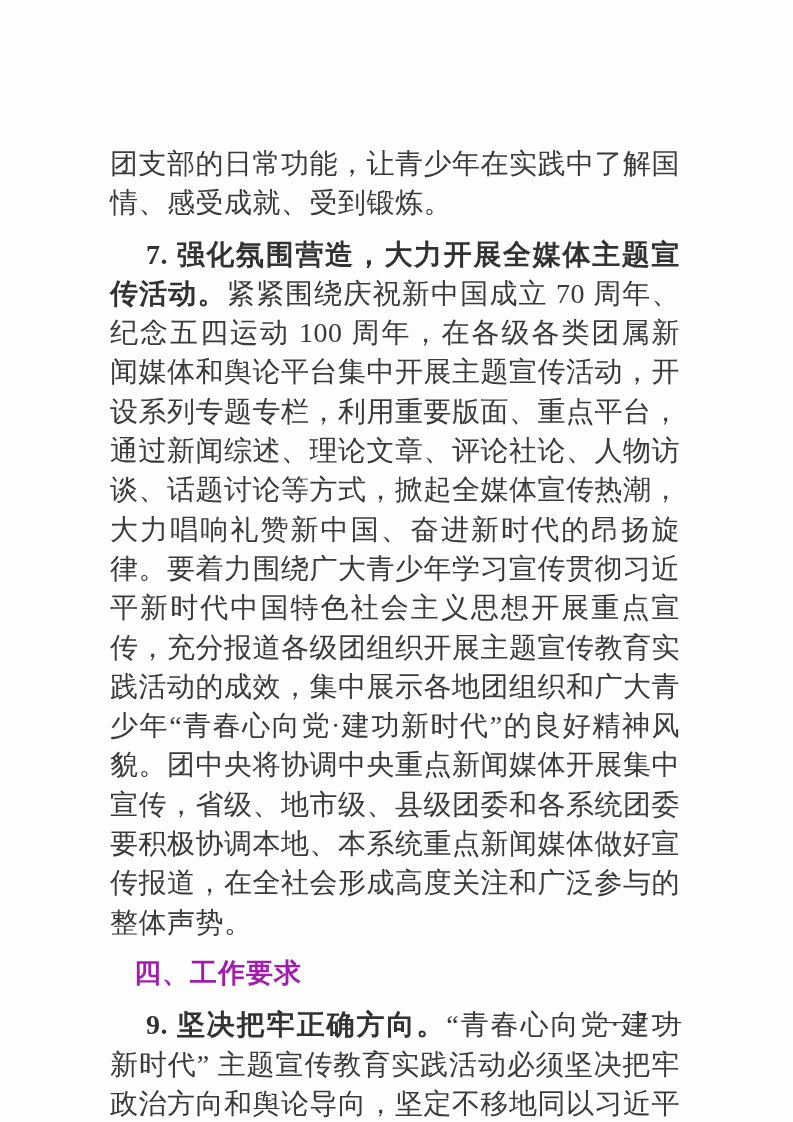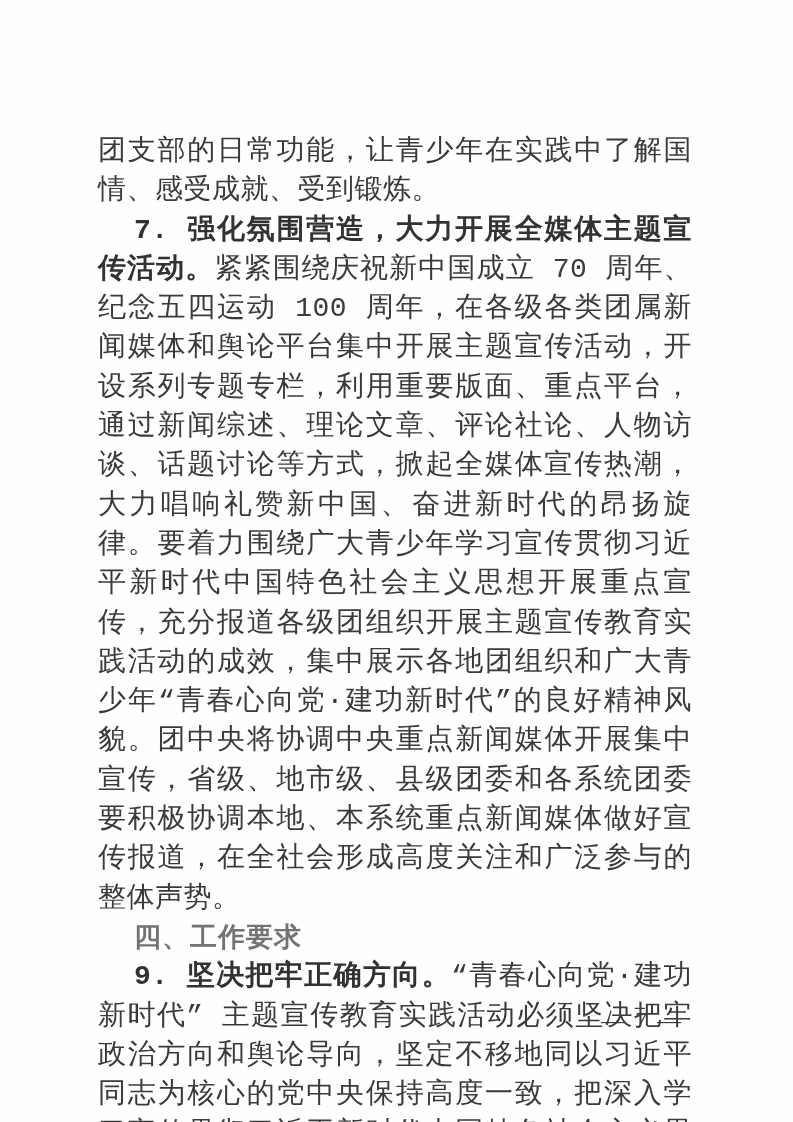--- a/index.html
+++ b/index.html
@@ -20,30 +20,30 @@
     left: 98px;
     top: 132px;
     width: 594px;
     font-size: 28px;
     line-height: 39.3px;
     color: #3a3a3a;
     text-align: justify;
     text-justify: inter-character;
     letter-spacing: 0.5px;
   }
-  .para { margin: 0; font-family: Liberation Mono, monospace; }
+  .para { margin: 12px; }
   .para.indent { text-indent: 36px; }
   .para.runs-on { text-align-last: justify; }
   .bold-lead { font-weight: bold; color: #323232; }
   .section-heading {
     font-family: "Liberation Sans", "DejaVu Sans", sans-serif;
     font-weight: bold;
     font-size: 27px;
     line-height: 39.3px;
-    color: #737373;
+    color: #a21caf;
     text-indent: 36px;
     text-align: left;
     letter-spacing: 1px;
   }
   .page-number {
     position: absolute;
     top: 1005px;
     right: 110px;
     font-size: 24px;
     line-height: 30px;

